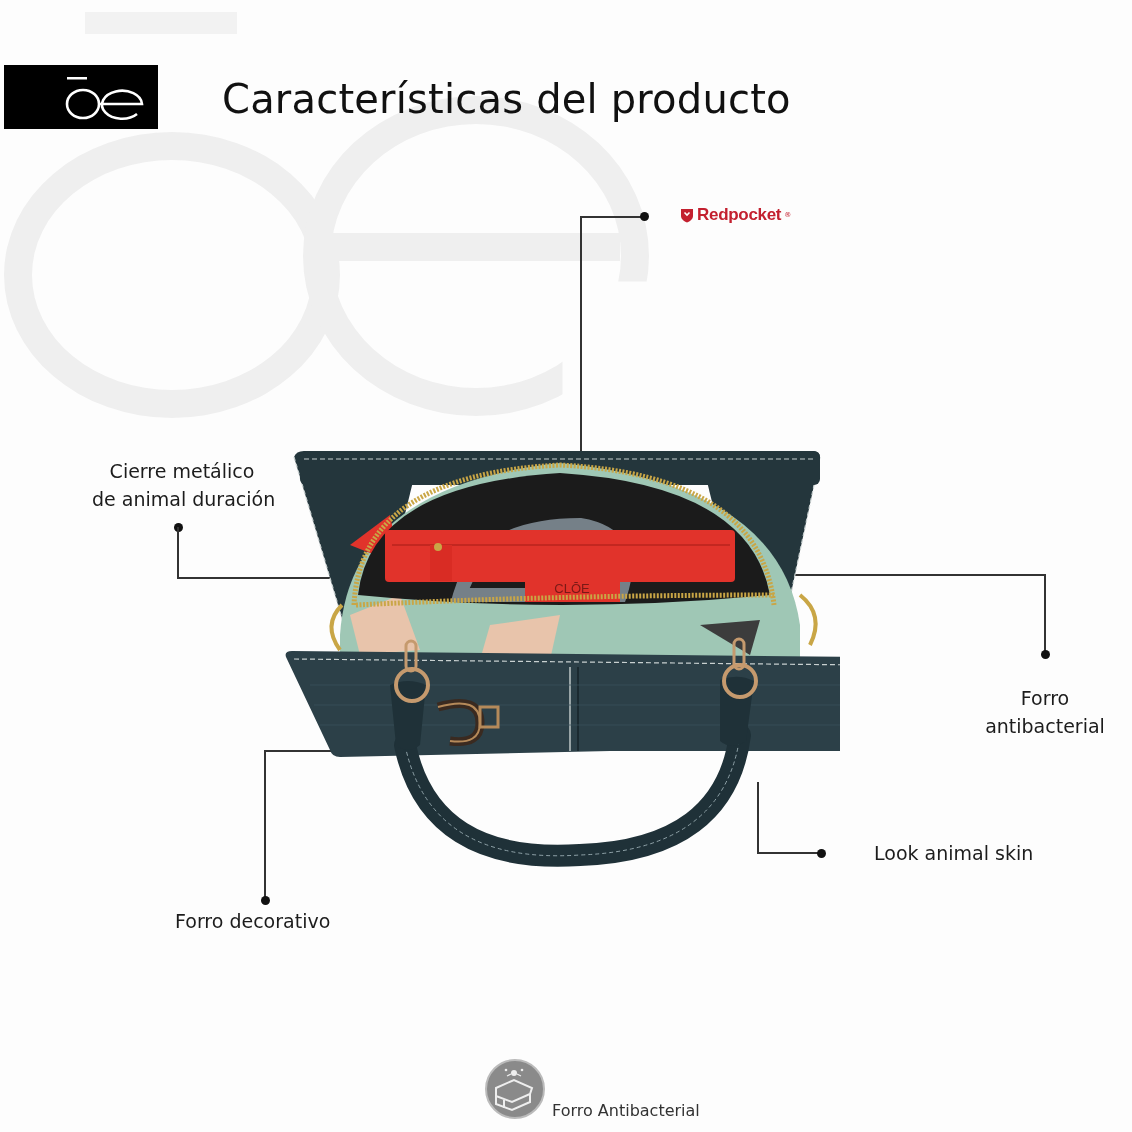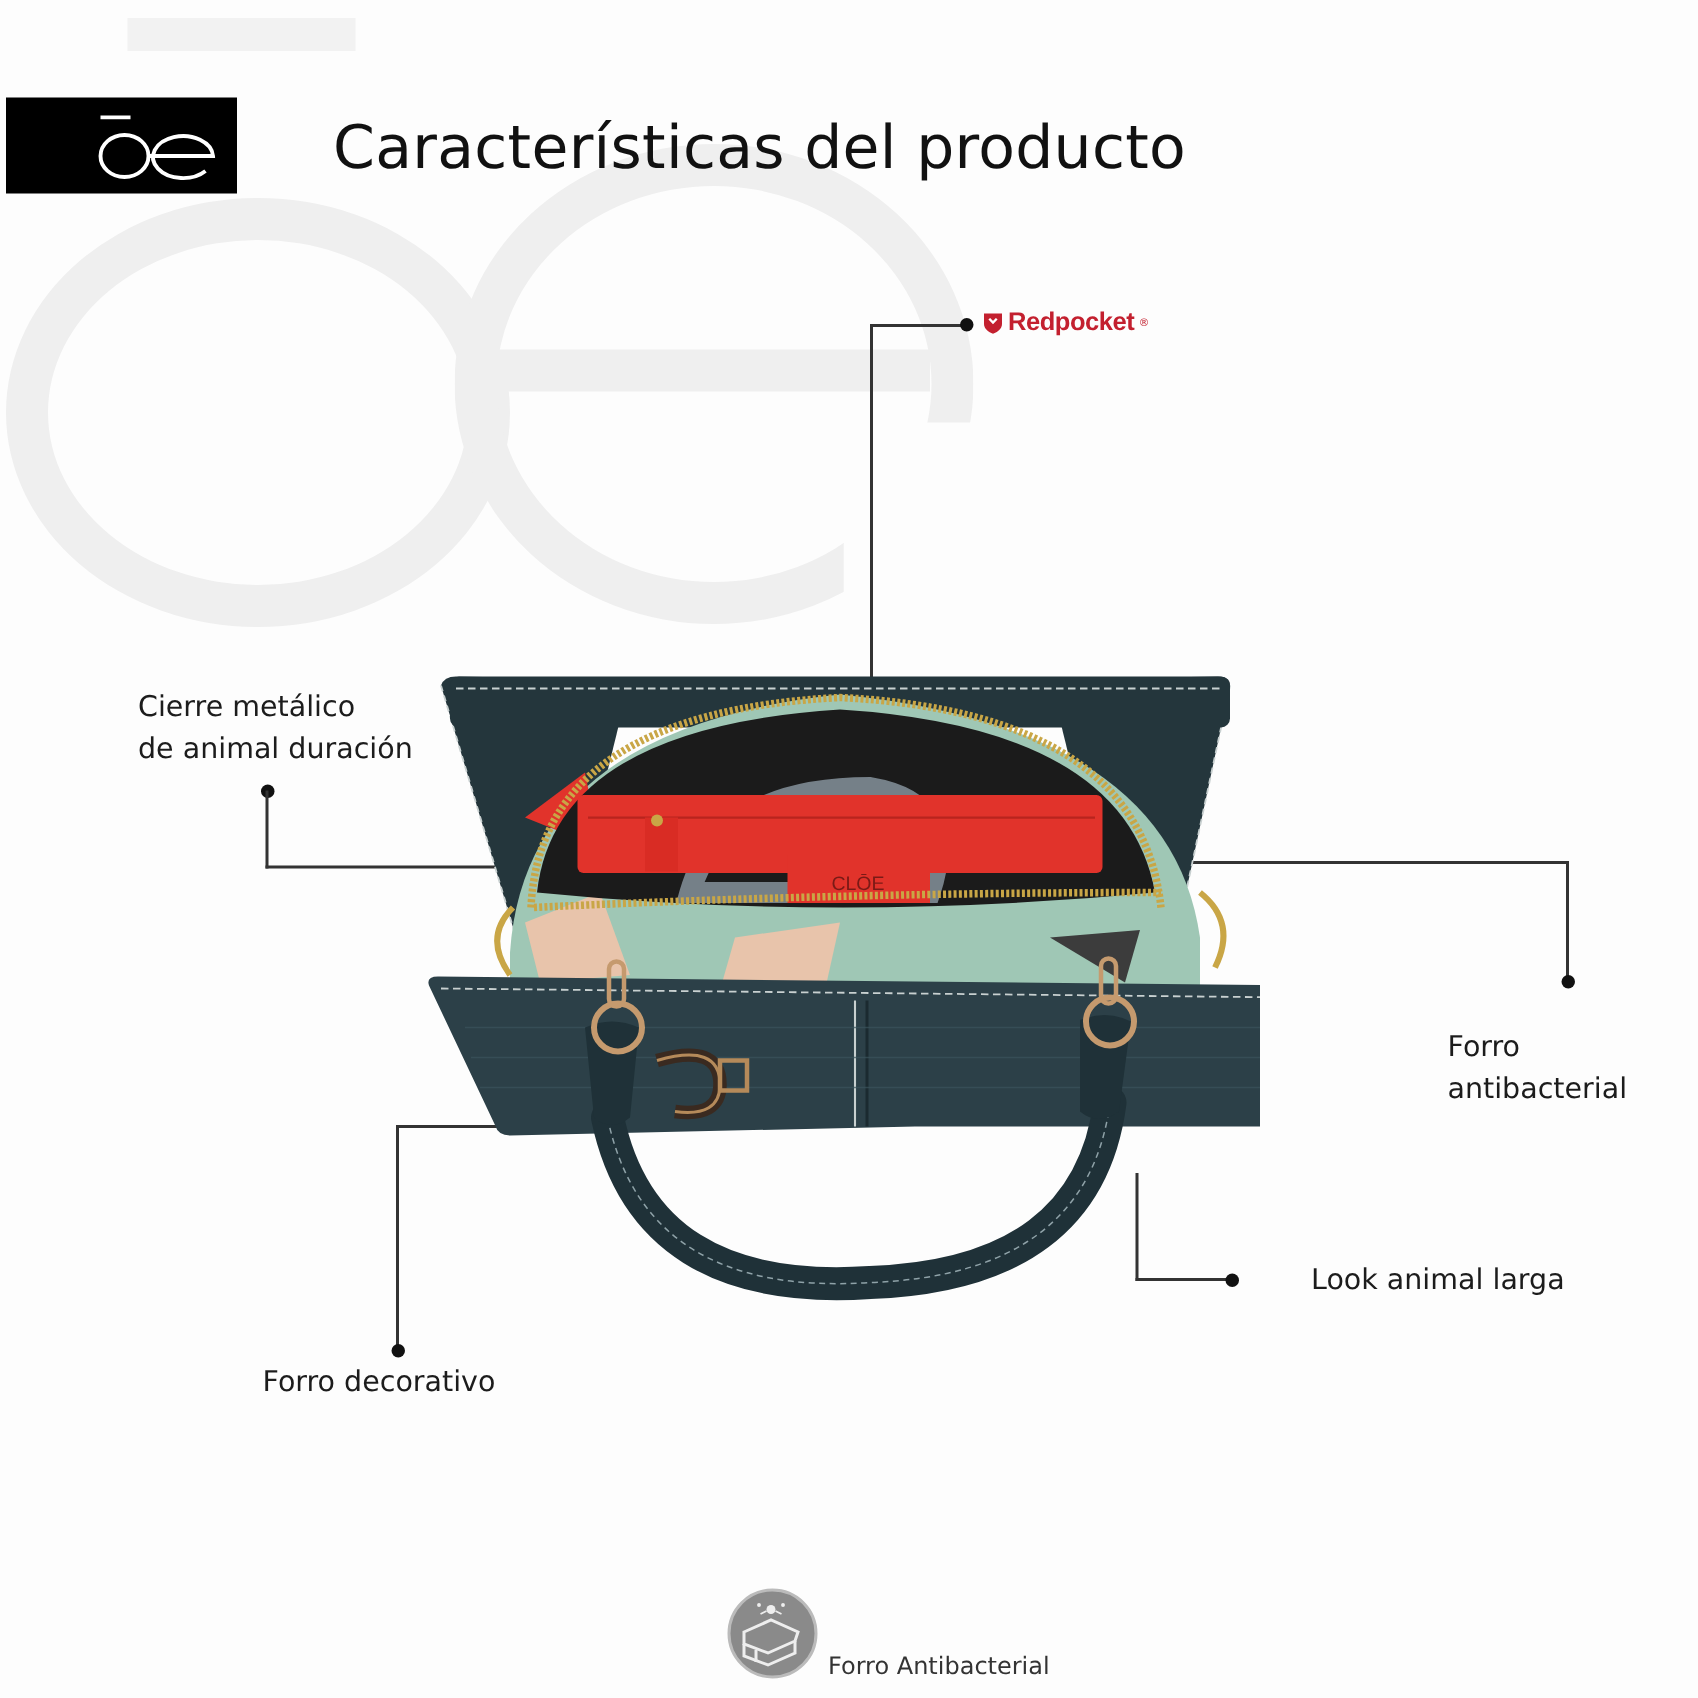--- a/index.html
+++ b/index.html
@@ -29,23 +29,23 @@
       font-size: 40px; font-weight: normal; letter-spacing: 0.2px;
       font-family: "DejaVu Sans", sans-serif;
       color: #111;
       white-space: nowrap;
     }
 
     
     .ln { background: #333; }
     .dot { width: 9px; height: 9px; border-radius: 50%; background: #111; }
 
-    .label { font-size: 19px; line-height: 28px; color: #1c1c1c; text-align: left; white-space: nowrap; }
+    .label { font-size: 19px; line-height: 28px; color: #1c1c1c; text-align: center; white-space: nowrap; }
 
-    .redpocket { left: 655px; top: 205px; display: flex; align-items: center; gap: 3px; }
+    .redpocket { left: 680px; top: 205px; display: flex; align-items: center; gap: 3px; }
     .redpocket .rp-text { color: #c3202f; font-weight: bold; font-size: 17px; font-family: "Liberation Sans", sans-serif; letter-spacing: -0.3px; }
     .redpocket .rp-reg { color: #c3202f; font-size: 7px; vertical-align: super; }
 
     .badge { left: 484px; top: 1058px; display: flex; align-items: flex-end; gap: 6px; }
     .badge .b-text { font-size: 16px; color: #333; }
 
     .bag { left: 280px; top: 445px; }
   </style>
 </head>
 <body>
@@ -89,21 +89,21 @@
 <div class="abs ln" style="left:1044px; top:574px; width:2px; height:80px;"></div>
 <div class="abs dot" style="left:1041px; top:650px;"></div>
 <div class="abs label" style="left:965px; top:684px; width:160px;">
   <div>Forro</div>
   <div>antibacterial</div>
 </div>
 
 <div class="abs ln" style="left:757px; top:782px; width:2px; height:72px;"></div>
 <div class="abs ln" style="left:757px; top:852px; width:64px; height:2px;"></div>
 <div class="abs dot" style="left:817px; top:849px;"></div>
-<div class="abs label" style="left:874px; top:839px;">Look animal larga</div>
+<div class="abs label" style="left:874px; top:839px;">Look animal skin</div>
 
 <div class="abs ln" style="left:264px; top:750px; width:132px; height:2px;"></div>
 <div class="abs ln" style="left:264px; top:750px; width:2px; height:150px;"></div>
 <div class="abs dot" style="left:261px; top:896px;"></div>
 <div class="abs label" style="left:175px; top:907px;">Forro decorativo</div>
 
 <svg class="abs bag" width="560" height="440" viewBox="0 0 560 440">
 
   <path d="M14 12 Q16 6 24 6 L140 8 L110 130 L70 200 Z" fill="#24363c"></path>
   <path d="M14 12 L70 200" stroke="#c8d0d0" stroke-width="1.2" stroke-dasharray="4 3" fill="none"></path>

